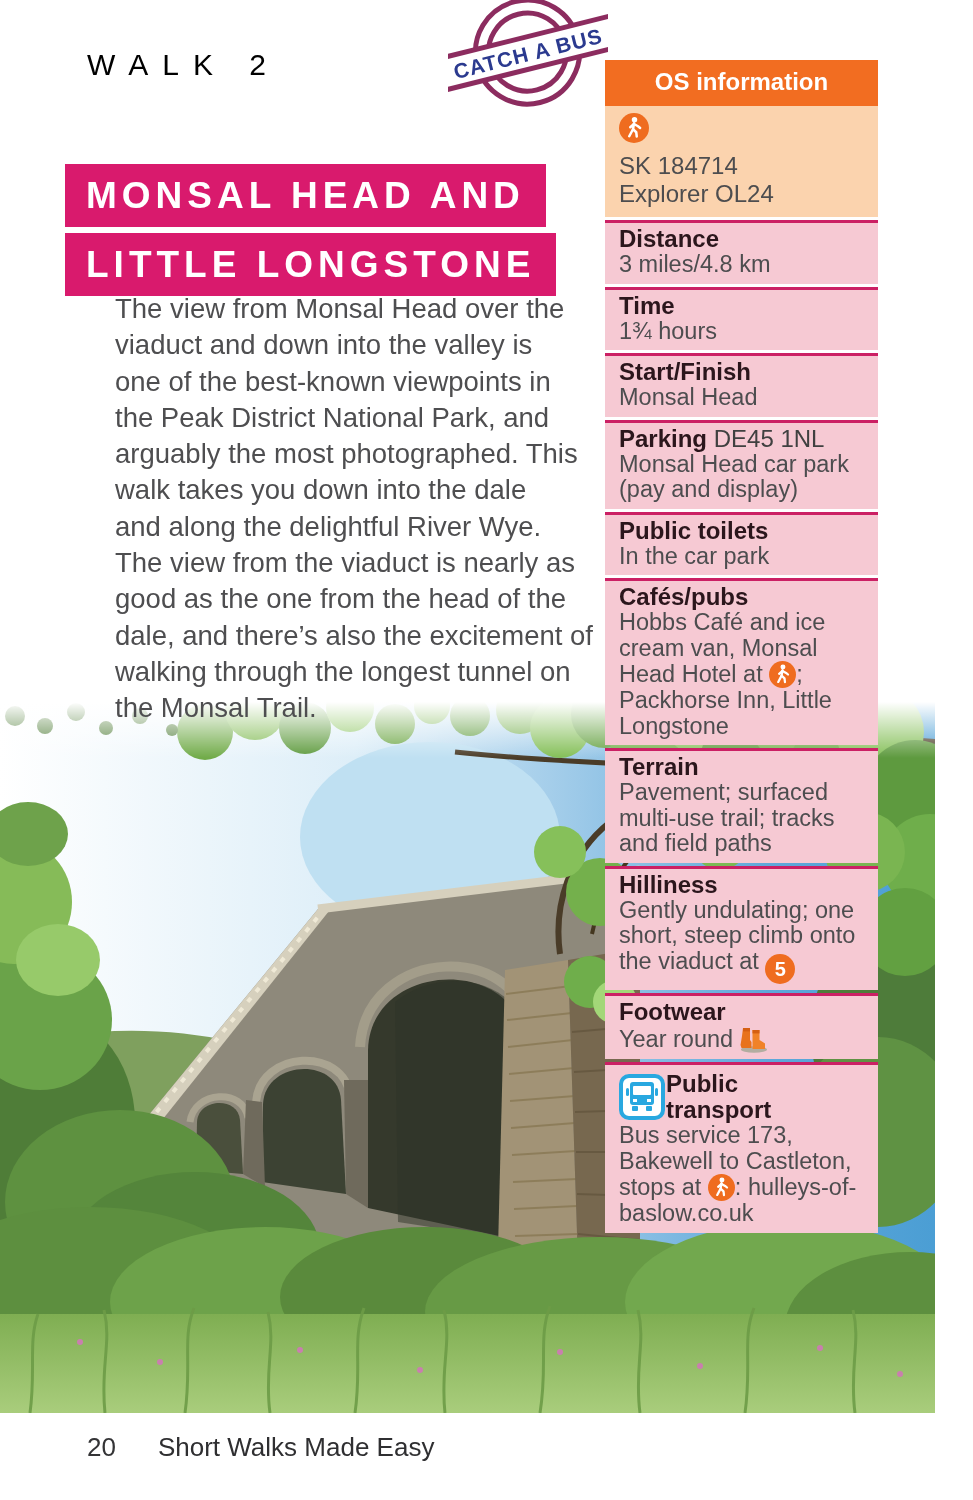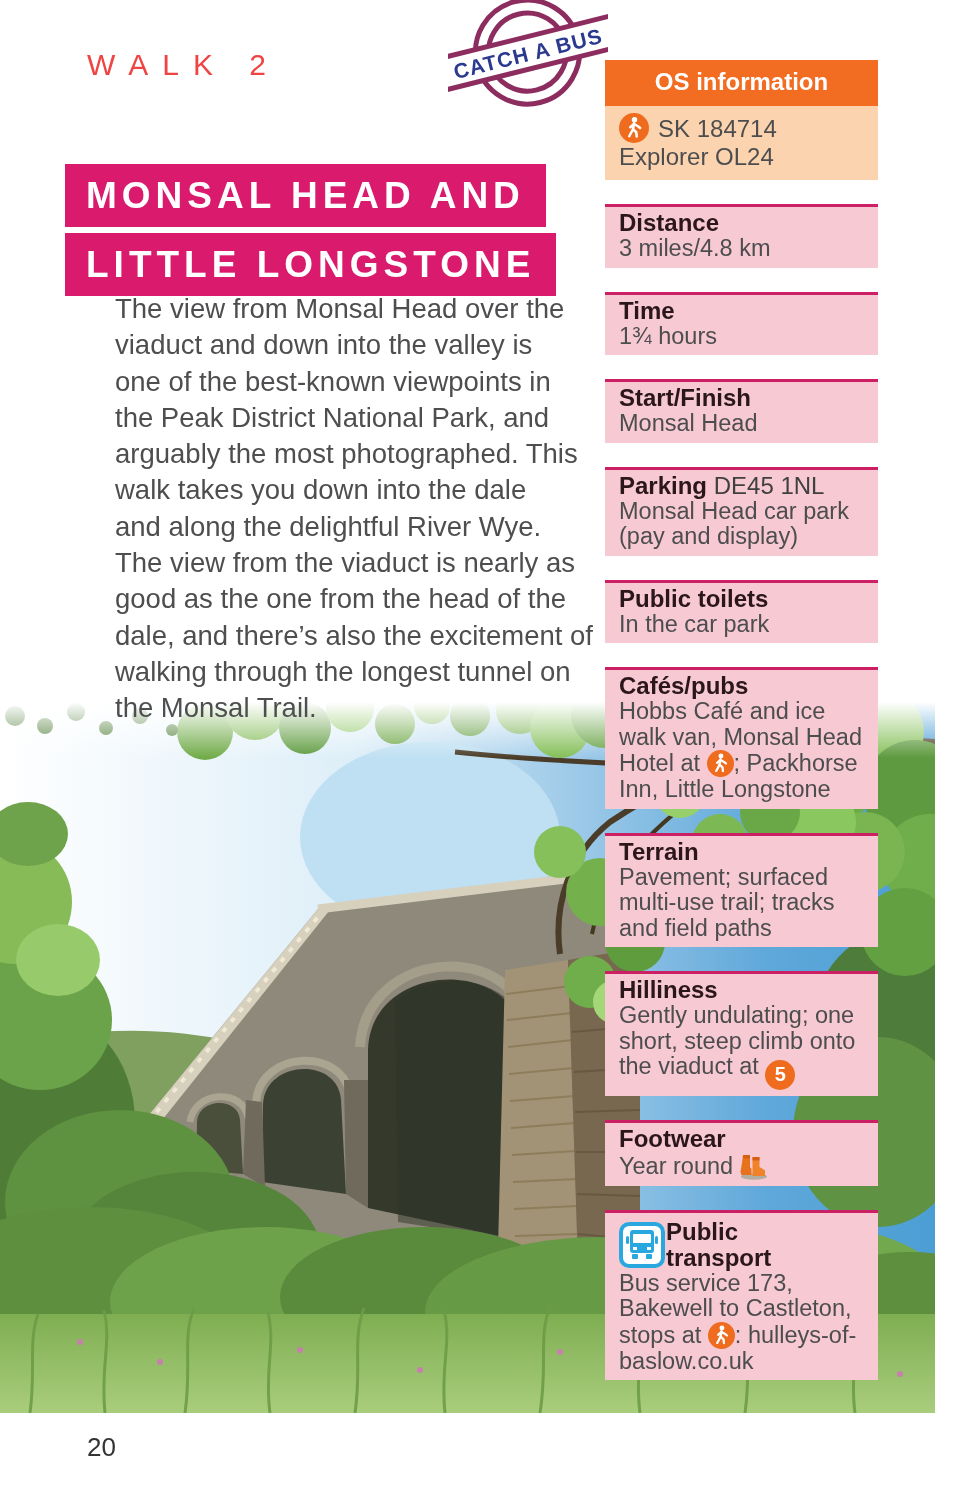--- a/index.html
+++ b/index.html
@@ -1,21 +1,21 @@
 <!DOCTYPE html>
 <html><head>
 <meta charset="utf-8">
 <style>
   html,body{margin:0;padding:0;background:#ffffff;}
   .page{position:relative;width:973px;height:1500px;background:#ffffff;overflow:hidden;
         font-family:"Liberation Sans", sans-serif;}
 
   
   .walk-label{position:absolute;left:87px;top:48px;font-size:30px;letter-spacing:14px;
-              color:#ef4444;font-weight:400;z-index:4;}
+              color:#000000;font-weight:400;z-index:4;}
   .stamp{position:absolute;left:448px;top:-14px;width:160px;height:132px;z-index:4;}
   .stamp svg{width:100%;height:100%;}
   .stamp-ring{fill:none;stroke:#8c2c5f;stroke-width:5;}
   .stamp-line{stroke:#8c2c5f;stroke-width:5;}
   .stamp-text{fill:#2b3a8f;font-family:"Liberation Sans",sans-serif;font-size:21px;
               font-weight:bold;letter-spacing:1px;text-anchor:middle;}
   .title-banner{position:absolute;left:65px;height:63px;background:#d91a6d;color:#ffffff;
                 display:flex;align-items:center;padding:0 21px;font-size:37px;font-weight:700;
                 letter-spacing:5px;z-index:4;white-space:nowrap;margin-top:47px;}
   .banner1{top:117px;}
@@ -27,25 +27,25 @@
 
   
   .photo{position:absolute;left:0;top:702px;width:935px;height:711px;z-index:1;}
   .photo svg{width:100%;height:100%;display:block;}
 
   
   .sidebar{position:absolute;left:605px;top:60px;width:273px;z-index:5;}
   .sb-header{background:#f26d21;color:#ffffff;font-weight:700;font-size:24px;
              padding:8px 16px 10px;box-sizing:border-box;text-align:center;}
   .sb-os{background:#fbd3ae;padding:7px 14px 9px;color:#4d4d4f;font-size:24px;line-height:28px;}
-  .os-line{display:flex;align-items:flex-end;gap:9px;}
+  .os-line{display:flex;align-items:flex-start;gap:9px;flex-direction:column;}
   .walker-badge{display:inline-flex;width:30px;height:30px;flex:0 0 auto;vertical-align:-6px;}
   .walker-badge svg{width:100%;height:100%;}
   .walker-inline{width:27px;height:27px;vertical-align:-6px;}
-  .sb-section{margin-top:24px;border-top:3px solid #cb2064;background:#f6c9d3;
+  .sb-section{margin-top:3px;border-top:3px solid #cb2064;background:#f6c9d3;
               padding:3px 14px 6px;font-size:23.5px;line-height:25.5px;color:#4d4d4f;}
   .sb-section h3{margin:0;font-size:24px;line-height:26px;font-weight:700;color:#2b161c;}
   .postcode{font-weight:400;color:#404040;}
   .num-badge{display:inline-flex;width:30px;height:30px;border-radius:50%;background:#ef6c1f;
              color:#fff;font-weight:700;font-size:20px;align-items:center;justify-content:center;
              vertical-align:-7px;}
   .boots-icon{display:inline-block;width:32px;height:28px;vertical-align:-6px;margin-left:4px;}
   .pt-head{display:flex;gap:1px;align-items:center;padding-top:3px;}
   .bus-badge{width:46px;height:46px;flex:0 0 auto;}
   .pt-label{font-weight:700;color:#2b161c;font-size:24px;line-height:26px;width:140px;}
@@ -295,21 +295,21 @@
       <div>Monsal Head car park (pay and display)</div>
     </section>
 
     <section class="sb-section">
       <h3>Public toilets</h3>
       <div>In the car park</div>
     </section>
 
     <section class="sb-section">
       <h3>Cafés/pubs</h3>
-      <div><span>Hobbs Café and ice walk van, Monsal Head Hotel at </span><span class="walker-badge walker-inline">
+      <div><span>Hobbs Café and ice cream van, Monsal Head Hotel at </span><span class="walker-badge walker-inline">
             <svg viewBox="0 0 24 24">
               <circle cx="12" cy="12" r="12" fill="#ef6c1f"></circle>
               <circle cx="12.4" cy="5.4" r="2.2" fill="#fff"></circle>
               <g stroke="#fff" stroke-width="2" fill="none" stroke-linecap="round" stroke-linejoin="round">
                 <path d="M12 8.2 L11.2 13 L8.2 18.6"></path>
                 <path d="M11.2 13 L13.8 15.4 L14.2 18.8"></path>
                 <path d="M12 8.8 L9 11.4"></path>
                 <path d="M12 8.8 L15.2 10.6 L16.9 12"></path>
               </g>
             </svg>
@@ -366,15 +366,16 @@
                 <path d="M12 8.8 L9 11.4"></path>
                 <path d="M12 8.8 L15.2 10.6 L16.9 12"></path>
               </g>
             </svg>
           </span><span>: hulleys-of-baslow.co.uk</span></div>
     </section>
   </aside>
 
   <footer class="footer">
     <span class="pagenum">20</span>
+    <span class="booktitle">Short Walks Made Easy</span>
   </footer>
 
 </div>
 
 </body></html>

